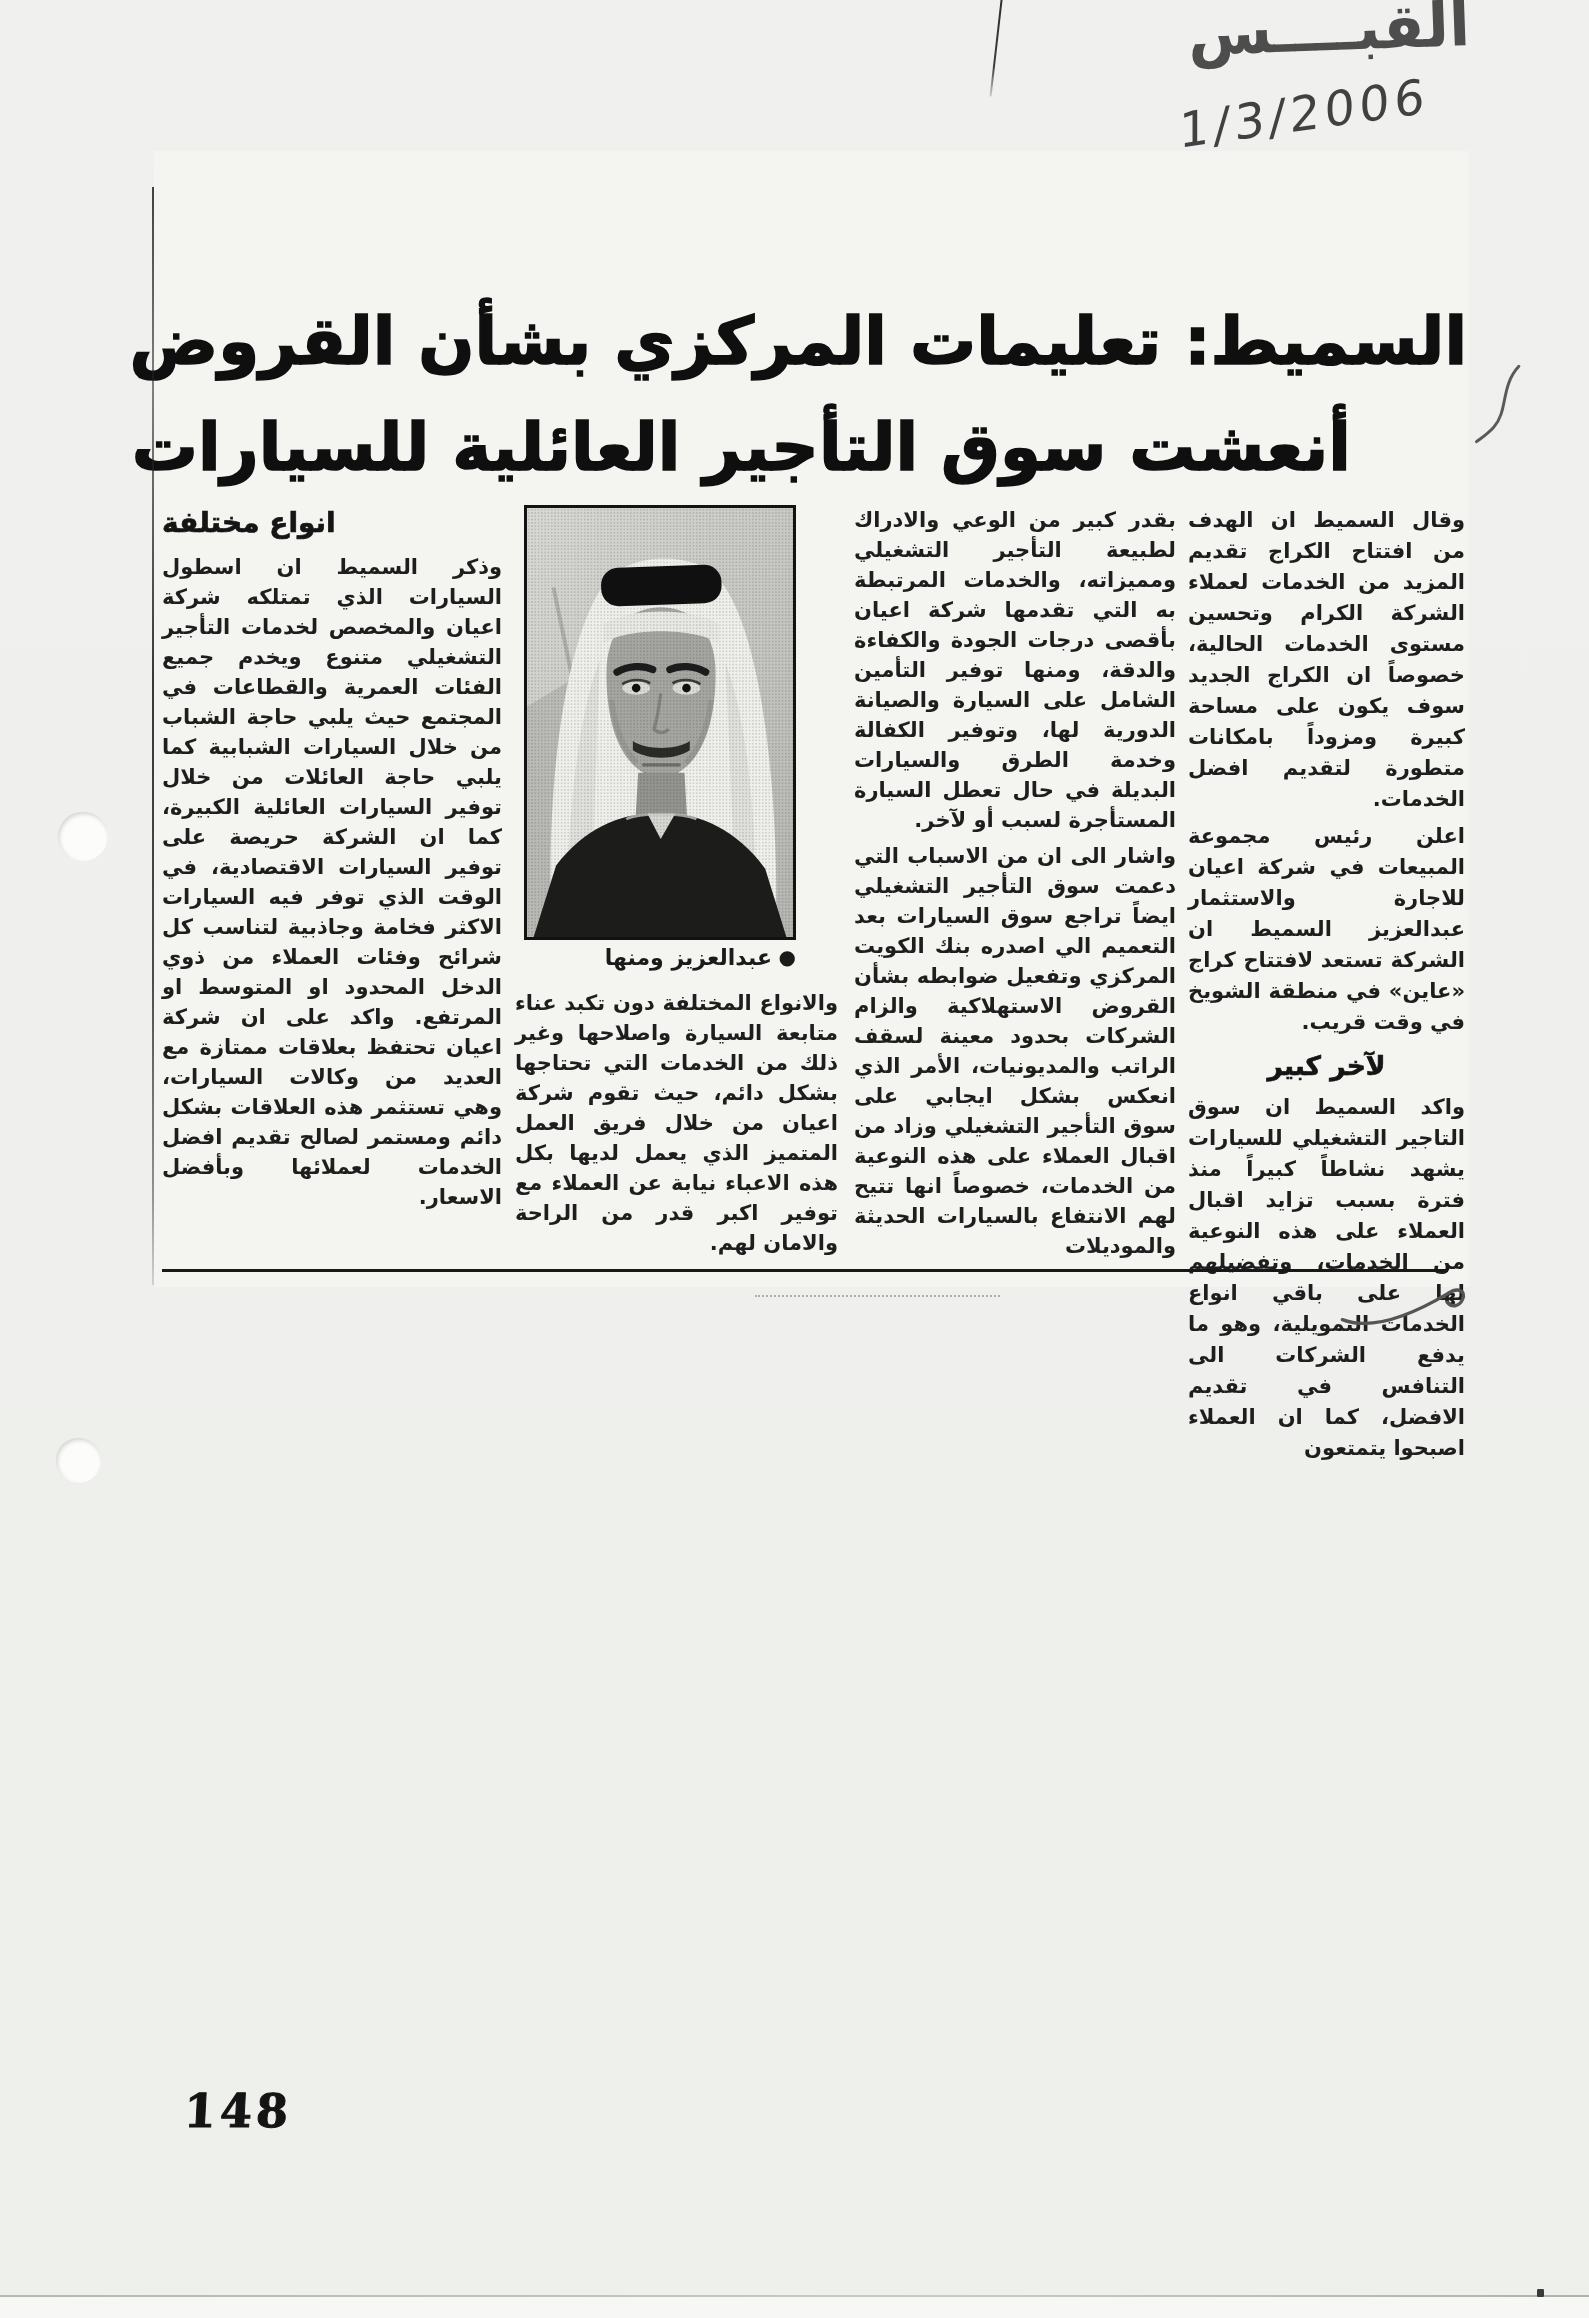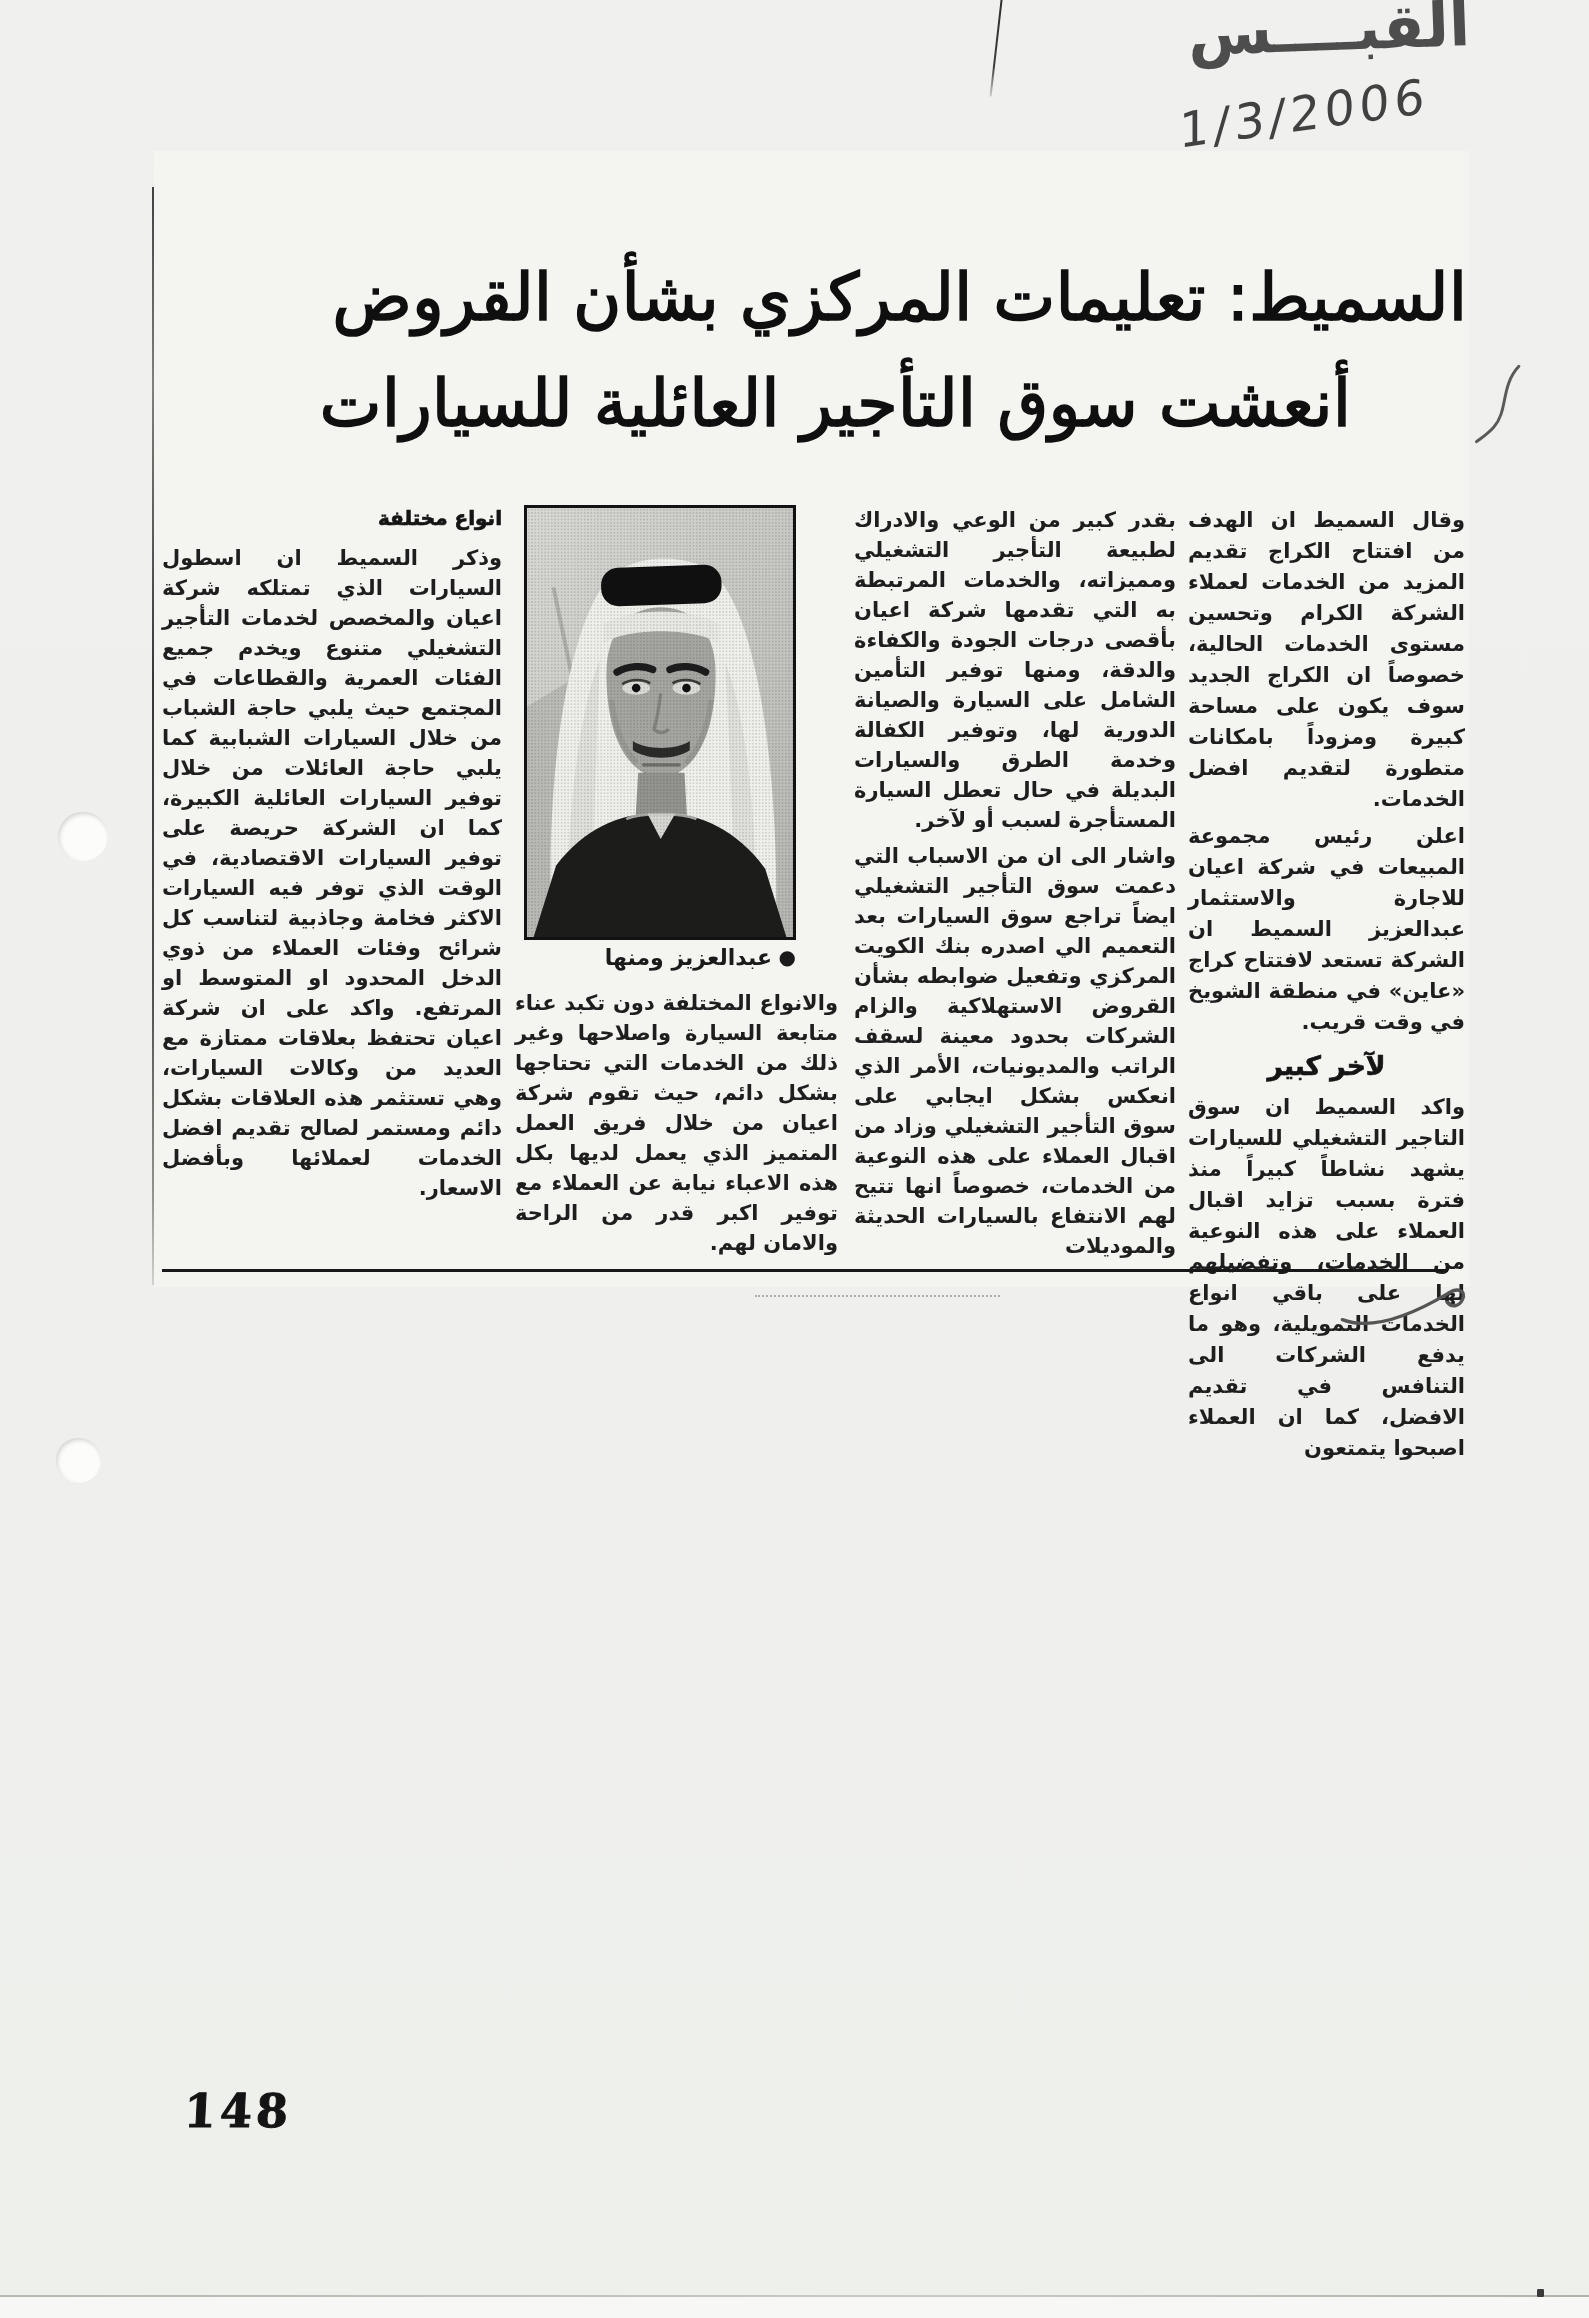--- a/index.html
+++ b/index.html
@@ -31,22 +31,22 @@
     background:linear-gradient(to bottom,#2e2e2e 0%,#3c3c3c 70%,rgba(60,60,60,.2) 100%);
     transform:rotate(6.5deg);transform-origin:top center;
   }
   
   .kicker{
     position:absolute;left:291px;top:163px;width:834px;
     font-size:42px;font-weight:bold;color:#131313;text-align:center;direction:rtl;
     -webkit-text-stroke:1.1px #131313;white-space:nowrap;
   }
   .headline{
-    position:absolute;font-weight:normal;color:#0f0f0f;direction:rtl;
-    -webkit-text-stroke:1.6px #0f0f0f;white-space:nowrap;line-height:1.25;
+    position:absolute;font-weight:bold;color:#0f0f0f;direction:rtl;
+    -webkit-text-stroke:1.6px #0f0f0f;white-space:nowrap;line-height:1.25;margin-top:44px;
   }
   #headline-1{left:159px;top:257px;width:1308px;font-size:66px;}
   #headline-2{left:159px;top:363px;width:1192px;font-size:66px;}
   
   #clip-edge-left{
     position:absolute;left:152px;top:187px;width:2px;height:1098px;
     background:linear-gradient(to bottom,
       rgba(35,35,35,.85) 0%,rgba(35,35,35,.55) 18%,rgba(35,35,35,.9) 45%,
       rgba(35,35,35,.8) 72%,rgba(35,35,35,.45) 92%,rgba(35,35,35,.15) 100%);
   }
@@ -55,21 +55,21 @@
     position:absolute;top:505px;direction:rtl;text-align:justify;
     font-weight:bold;color:#1e1e1e;
   }
   .col p{margin:0 0 6px 0;font-size:21px;line-height:30px;}
   #col-right{left:1188px;width:277px;}
   #col-right p{line-height:31px;}
   #col-mid-right{left:854px;width:322px;}
   #col-mid-left{left:515px;top:988px;width:323px;}
   #col-left{left:162px;width:340px;}
   .col-heading{
-    font-size:20px;text-align:right;margin:1.3px 0 13.2px 0;color:#151515;
+    font-size:28px;text-align:left;margin:1.3px 0 13.2px 0;color:#151515;
     -webkit-text-stroke:0.7px #151515;
   }
   .sub-heading{
     font-size:26.5px;text-align:center;margin:12px 0 10.6px 0;color:#151515;
     -webkit-text-stroke:0.7px #151515;
   }
   
   #photo-frame{
     position:absolute;left:524px;top:505px;width:266px;height:429px;
     border:3.3px solid #121212;background:#c9c9c5;

